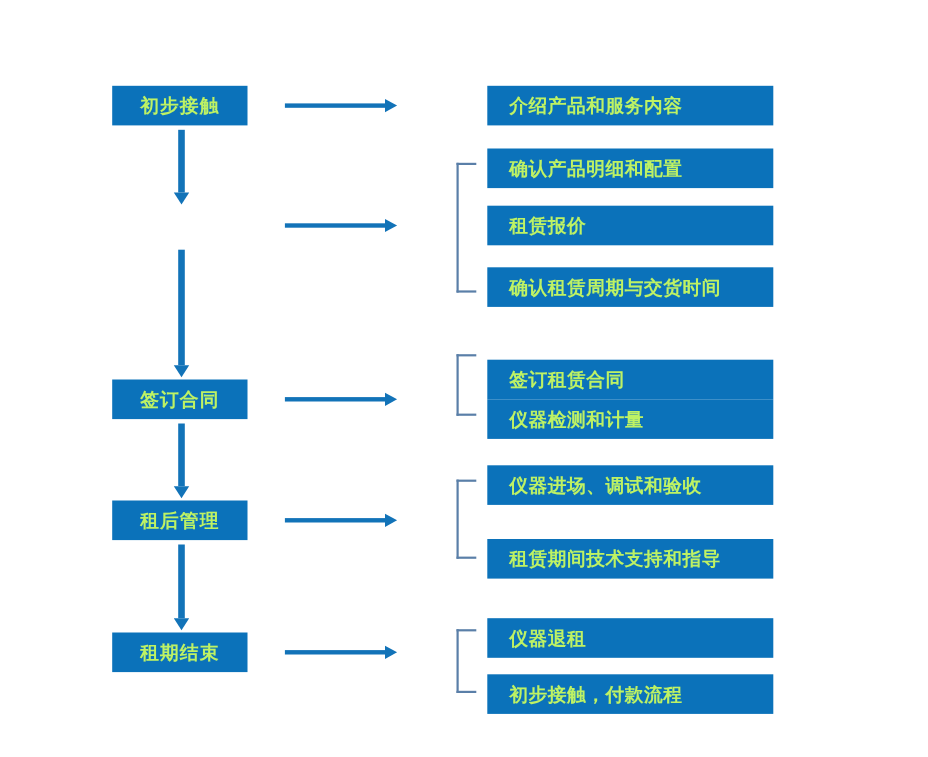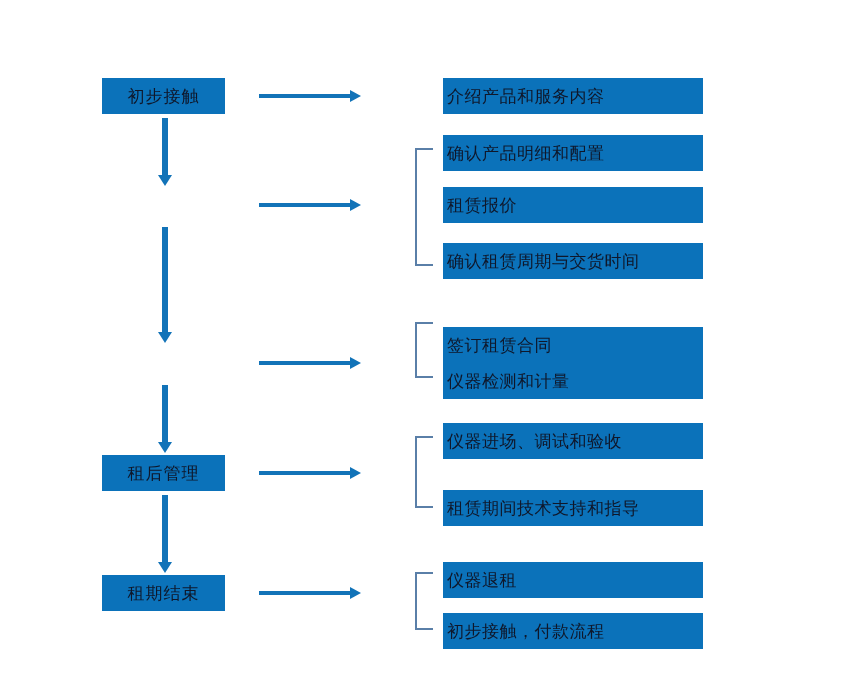--- a/index.html
+++ b/index.html
@@ -26,40 +26,40 @@
     font-size: 19px;
     font-weight: bold;
     display: flex;
     align-items: center;
     justify-content: center;
     letter-spacing: 1px;
   }
   .node-box {
     position: absolute;
     background: #0b72ba;
-    color: #0f172a;
-    font-weight: normal;
+    color: #bef264;
+    font-weight: bold;
     display: flex;
     align-items: center;
     box-sizing: border-box;
   }
   .stage-box {
     left: 102px;
     width: 123px;
     height: 36px;
     justify-content: center;
     font-size: 17px;
     letter-spacing: 1px;
   }
   .detail-box {
     left: 443px;
     width: 260px;
     height: 36px;
     justify-content: flex-start;
-    padding-left: 4px;
+    padding-left: 20px;
     font-size: 17px;
     letter-spacing: 0.5px;
   }
   .v-arrow {
     position: absolute;
     left: 158px;
     width: 14px;
   }
   .v-arrow .stem {
     position: absolute;
@@ -111,20 +111,21 @@
     box-sizing: border-box;
   }
 </style>
 </head>
 <body>
 
 <div id="canvas">
 
 
   <div class="node-box stage-box" style="top:78px">初步接触</div>
+  <div class="node-box stage-box" style="top:345px">签订合同</div>
   <div class="node-box stage-box" style="top:455px">租后管理</div>
   <div class="node-box stage-box" style="top:575px">租期结束</div>
 
   <div class="v-arrow" style="top:118px;height:68px">
     <div class="stem" style="height:57px"></div>
     <div class="head" style="top:57px"></div>
   </div>
   <div class="v-arrow" style="top:227px;height:116px">
     <div class="stem" style="height:105px"></div>
     <div class="head" style="top:105px"></div>

